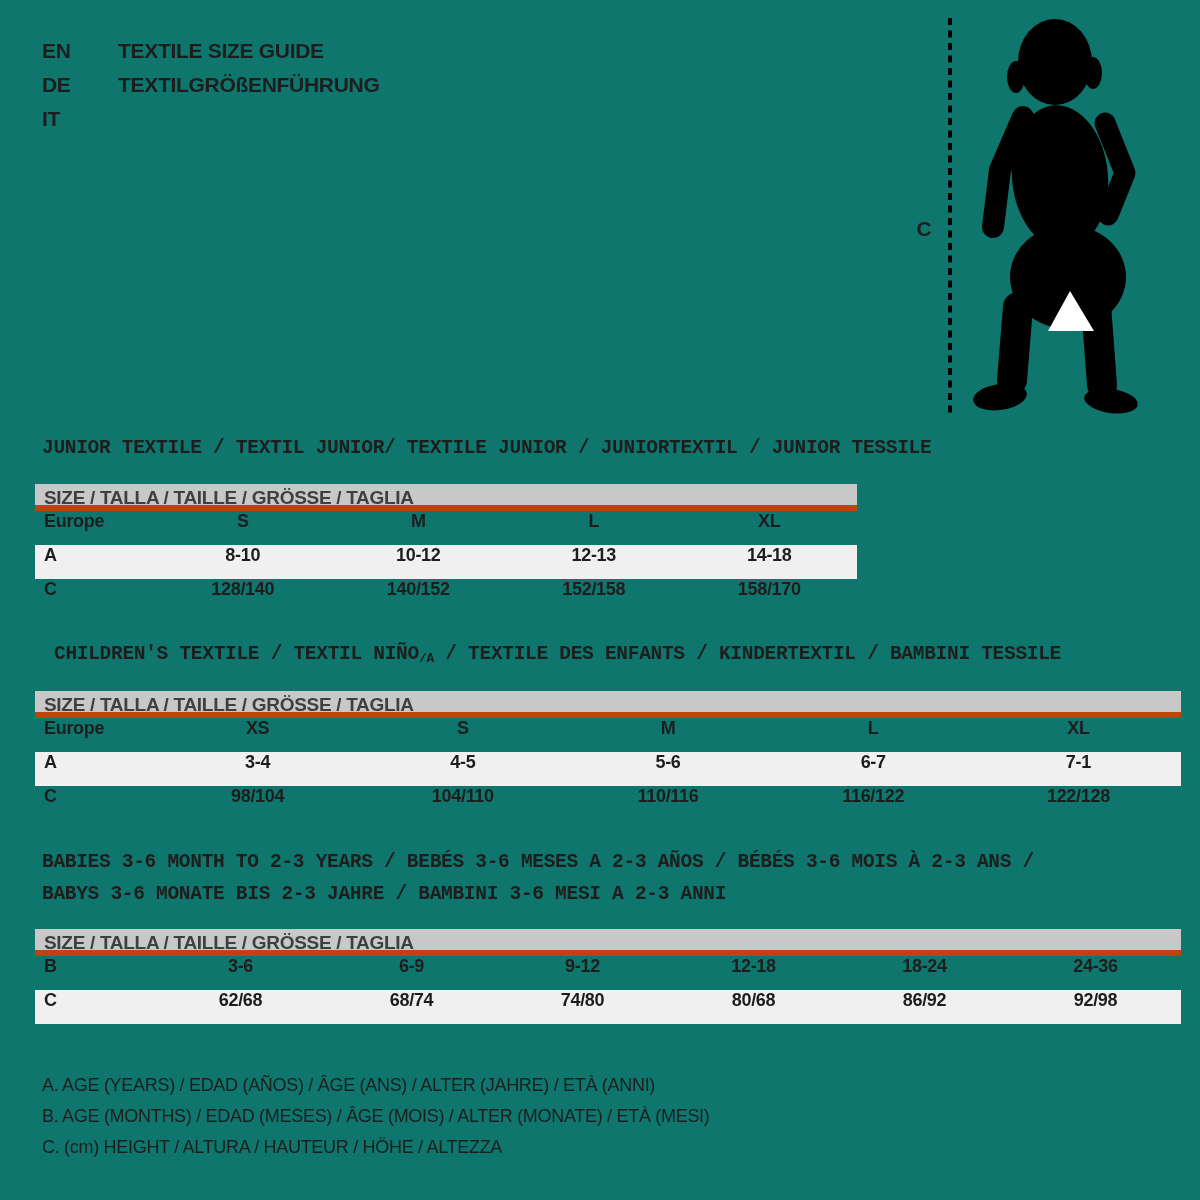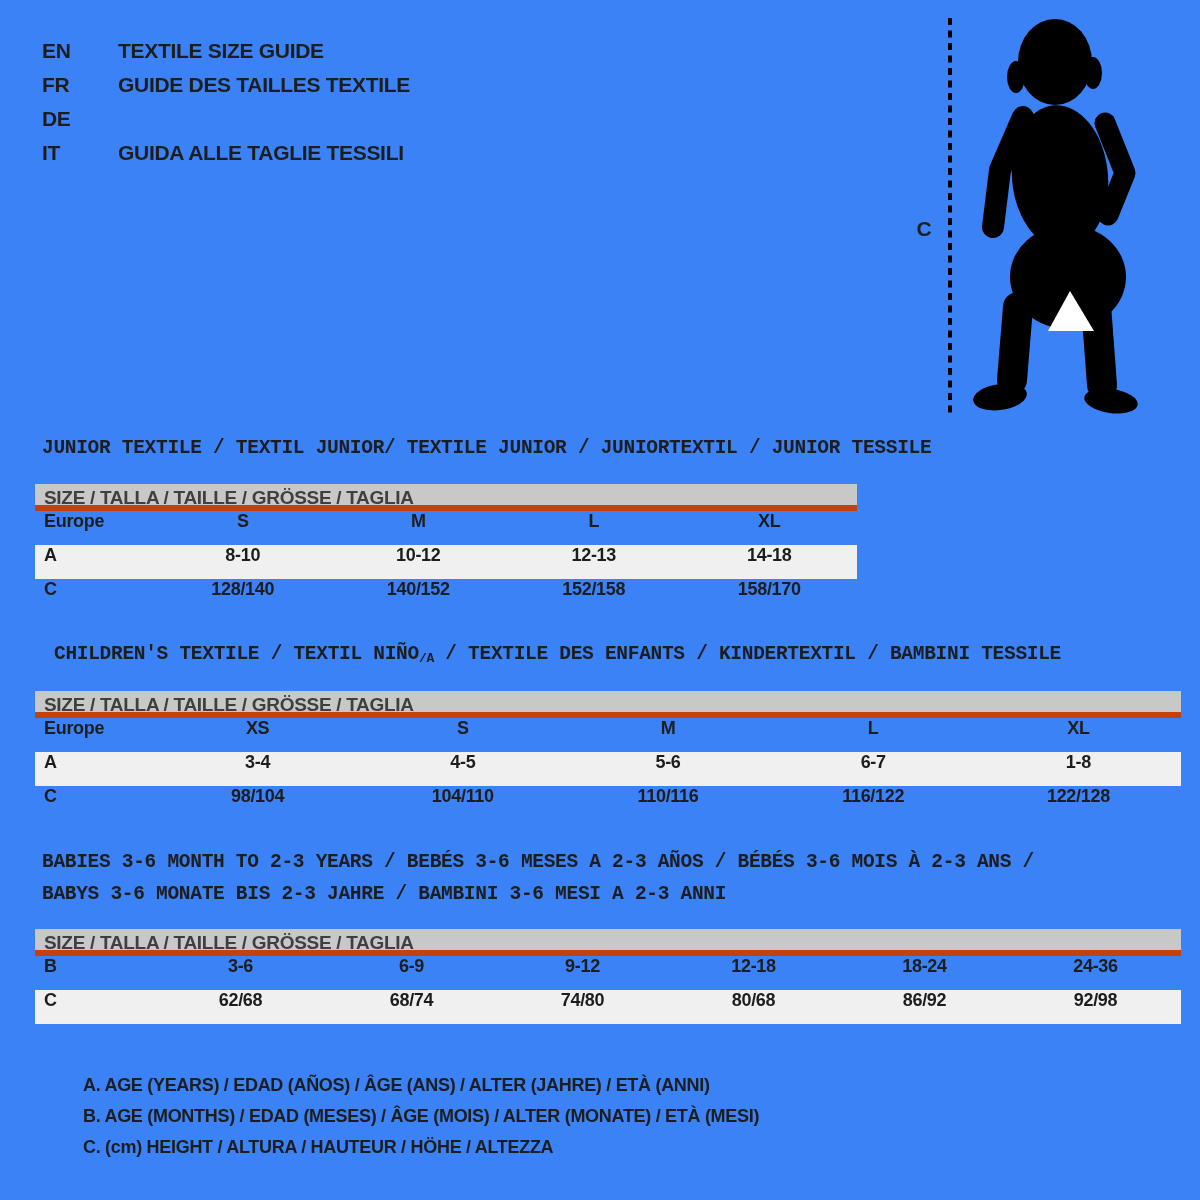--- a/index.html
+++ b/index.html
@@ -1,21 +1,21 @@
 <!DOCTYPE html>
 <html><head>
 <meta charset="utf-8">
 <style>
   * { margin: 0; padding: 0; box-sizing: border-box; }
   html, body { background: #ffffff; }
   .page {
     position: relative;
     width: 1200px;
     height: 1200px;
-    background: #3b82f6;
+    background: #0f766e;
     overflow: hidden;
     font-family: "Liberation Sans", "DejaVu Sans", sans-serif;
     color: #1d1d1d;
   }
 
   
   .lang-block {
     position: absolute;
     left: 42px;
     top: 34px;
@@ -100,50 +100,45 @@
 
   
   .legend {
     position: absolute;
     left: 42px;
     top: 1070px;
   }
   .legend-line {
     line-height: 31px;
     font-size: 18px;
-    font-weight: bold;
-    letter-spacing: -0.3px;
-    white-space: nowrap;
-    margin-left: 41px;
+    font-weight: normal;
+    letter-spacing: -0.3px;
+    white-space: nowrap;
   }
 </style>
 </head>
 <body>
 
 <div class="page">
 
   <div class="lang-block">
   <div class="lang-row">
     <span class="lang-code">EN</span>
     <span class="lang-text">TEXTILE SIZE GUIDE</span>
   </div>
 
 
-  <div class="lang-row">
-    <span class="lang-code">FR</span>
-    <span class="lang-text">GUIDE DES TAILLES TEXTILE</span>
-  </div>
 
   <div class="lang-row">
     <span class="lang-code">DE</span>
+    <span class="lang-text">TEXTILGRÖßENFÜHRUNG</span>
   </div>
 
   <div class="lang-row">
     <span class="lang-code">IT</span>
-    <span class="lang-text">GUIDA ALLE TAGLIE TESSILI</span>
   </div>
 </div>
 
   <div class="figure">
     <svg width="250" height="415" viewBox="0 0 250 415" aria-hidden="true">
 
       <line x1="50" y1="13" x2="50" y2="411" stroke="#000000" stroke-width="4" stroke-dasharray="7,5.5"></line>
       <g fill="#000000" stroke="none">
 
         <ellipse cx="155" cy="57" rx="37" ry="43"></ellipse>
@@ -214,21 +209,21 @@
           <span class="cell">L</span>
           <span class="cell">XL</span>
         </div>
 
   <div class="trow shaded">
     <span class="rlabel">A</span>
   <span class="cell">3-4</span>
           <span class="cell">4-5</span>
           <span class="cell">5-6</span>
           <span class="cell">6-7</span>
-          <span class="cell">1-8</span>
+          <span class="cell">7-1</span>
         </div>
 
   <div class="trow">
     <span class="rlabel">C</span>
   <span class="cell">98/104</span>
           <span class="cell">104/110</span>
           <span class="cell">110/116</span>
           <span class="cell">116/122</span>
           <span class="cell">122/128</span>
         </div>

